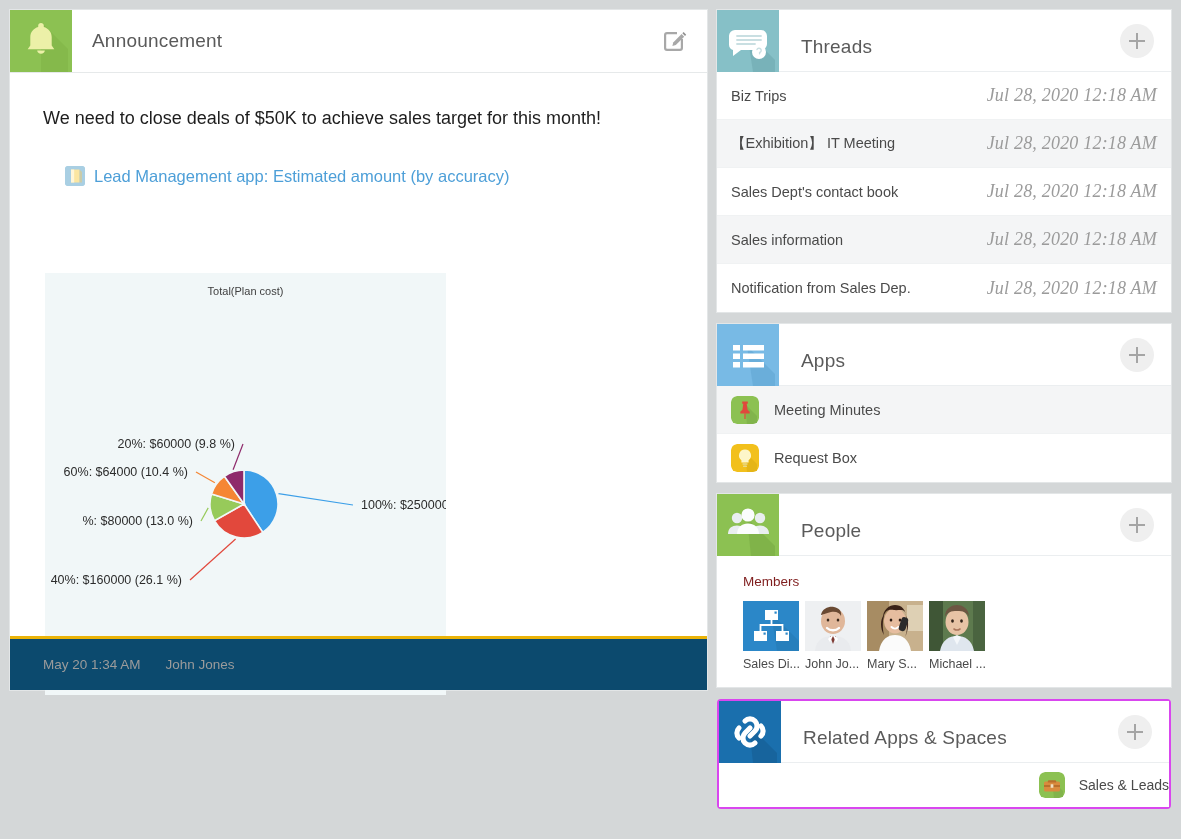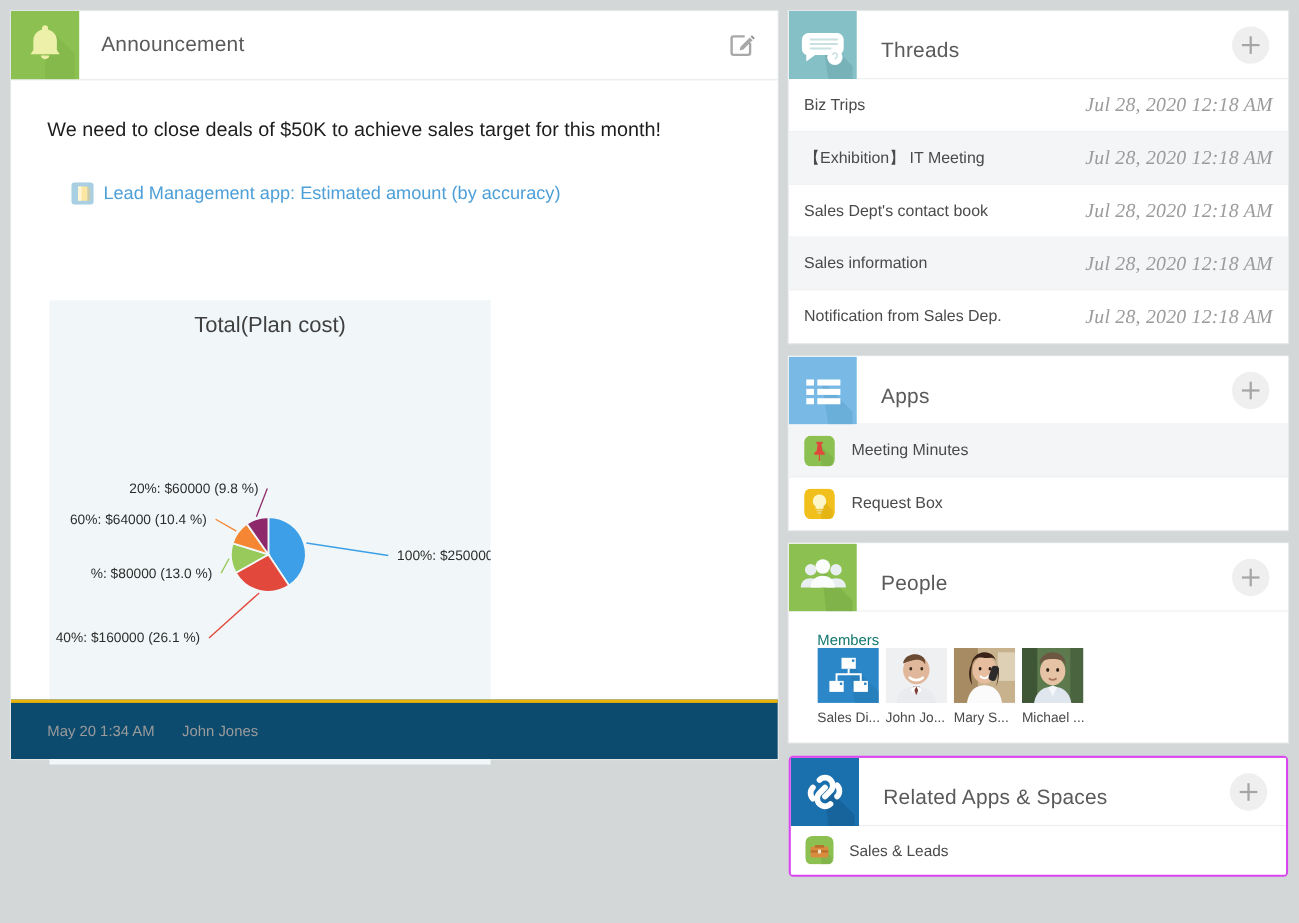--- a/index.html
+++ b/index.html
@@ -51,21 +51,21 @@
     font-size: 16.5px; color: #4d9fd8; cursor: pointer;
   }
 
   
   .chart-box {
     position: absolute; left: 35px; top: 200px;
     width: 401px; height: 422px;
     background: #f1f7f8;
   }
   .chart-title {
-    text-align: center; font-size: 20px; color: #3f3f3f;
+    text-align: center; font-size: 11px; color: #3f3f3f;
     margin-top: 12px; font-weight: 400;
   }
   .chart-canvas {
     position: absolute; left: 0; top: 0; width: 401px; height: 422px;
     overflow: hidden;
   }
   .pie-labels text { font-family: "Liberation Sans", sans-serif; }
 
   .ann-footer {
     position: absolute; left: 0; bottom: 0; width: 100%; height: 54px;
@@ -128,32 +128,32 @@
   .app-row:last-child { border-bottom: none; }
   .app-row.alt { background: #f4f5f6; }
   .app-ico {
     width: 28px; height: 28px; flex: 0 0 28px; border-radius: 6px;
     margin-right: 15px; position: relative; overflow: hidden;
   }
   .app-name { font-size: 14.5px; color: #4a4a4a; }
 
   
   .people-body { padding: 18px 0 16px 26px; }
-  .members-label { font-size: 13.5px; color: #0f766e; }
+  .members-label { font-size: 13.5px; color: #7f1d1d; margin-bottom: 12px; }
   .members { display: flex; gap: 18px; }
   .member { width: 44px; cursor: pointer; }
   .m-photo { width: 56px; height: 50px; position: relative; overflow: hidden; }
   .m-name {
     font-size: 12.5px; color: #4a4a4a; margin-top: 6px; text-align: center;
     white-space: nowrap;
   }
   
   .rel-row {
     display: flex; align-items: center; height: 44px; padding-left: 13px;
-    cursor: pointer; background: #fff;
+    cursor: pointer; background: #fff; justify-content: flex-end;
   }
   .rel-ico {
     width: 26px; height: 26px; flex: 0 0 26px; border-radius: 6px;
     margin-right: 14px; position: relative; overflow: hidden;
   }
   .rel-name { font-size: 14px; color: #4a4a4a; }
 </style>
 </head>
 <body>
 

